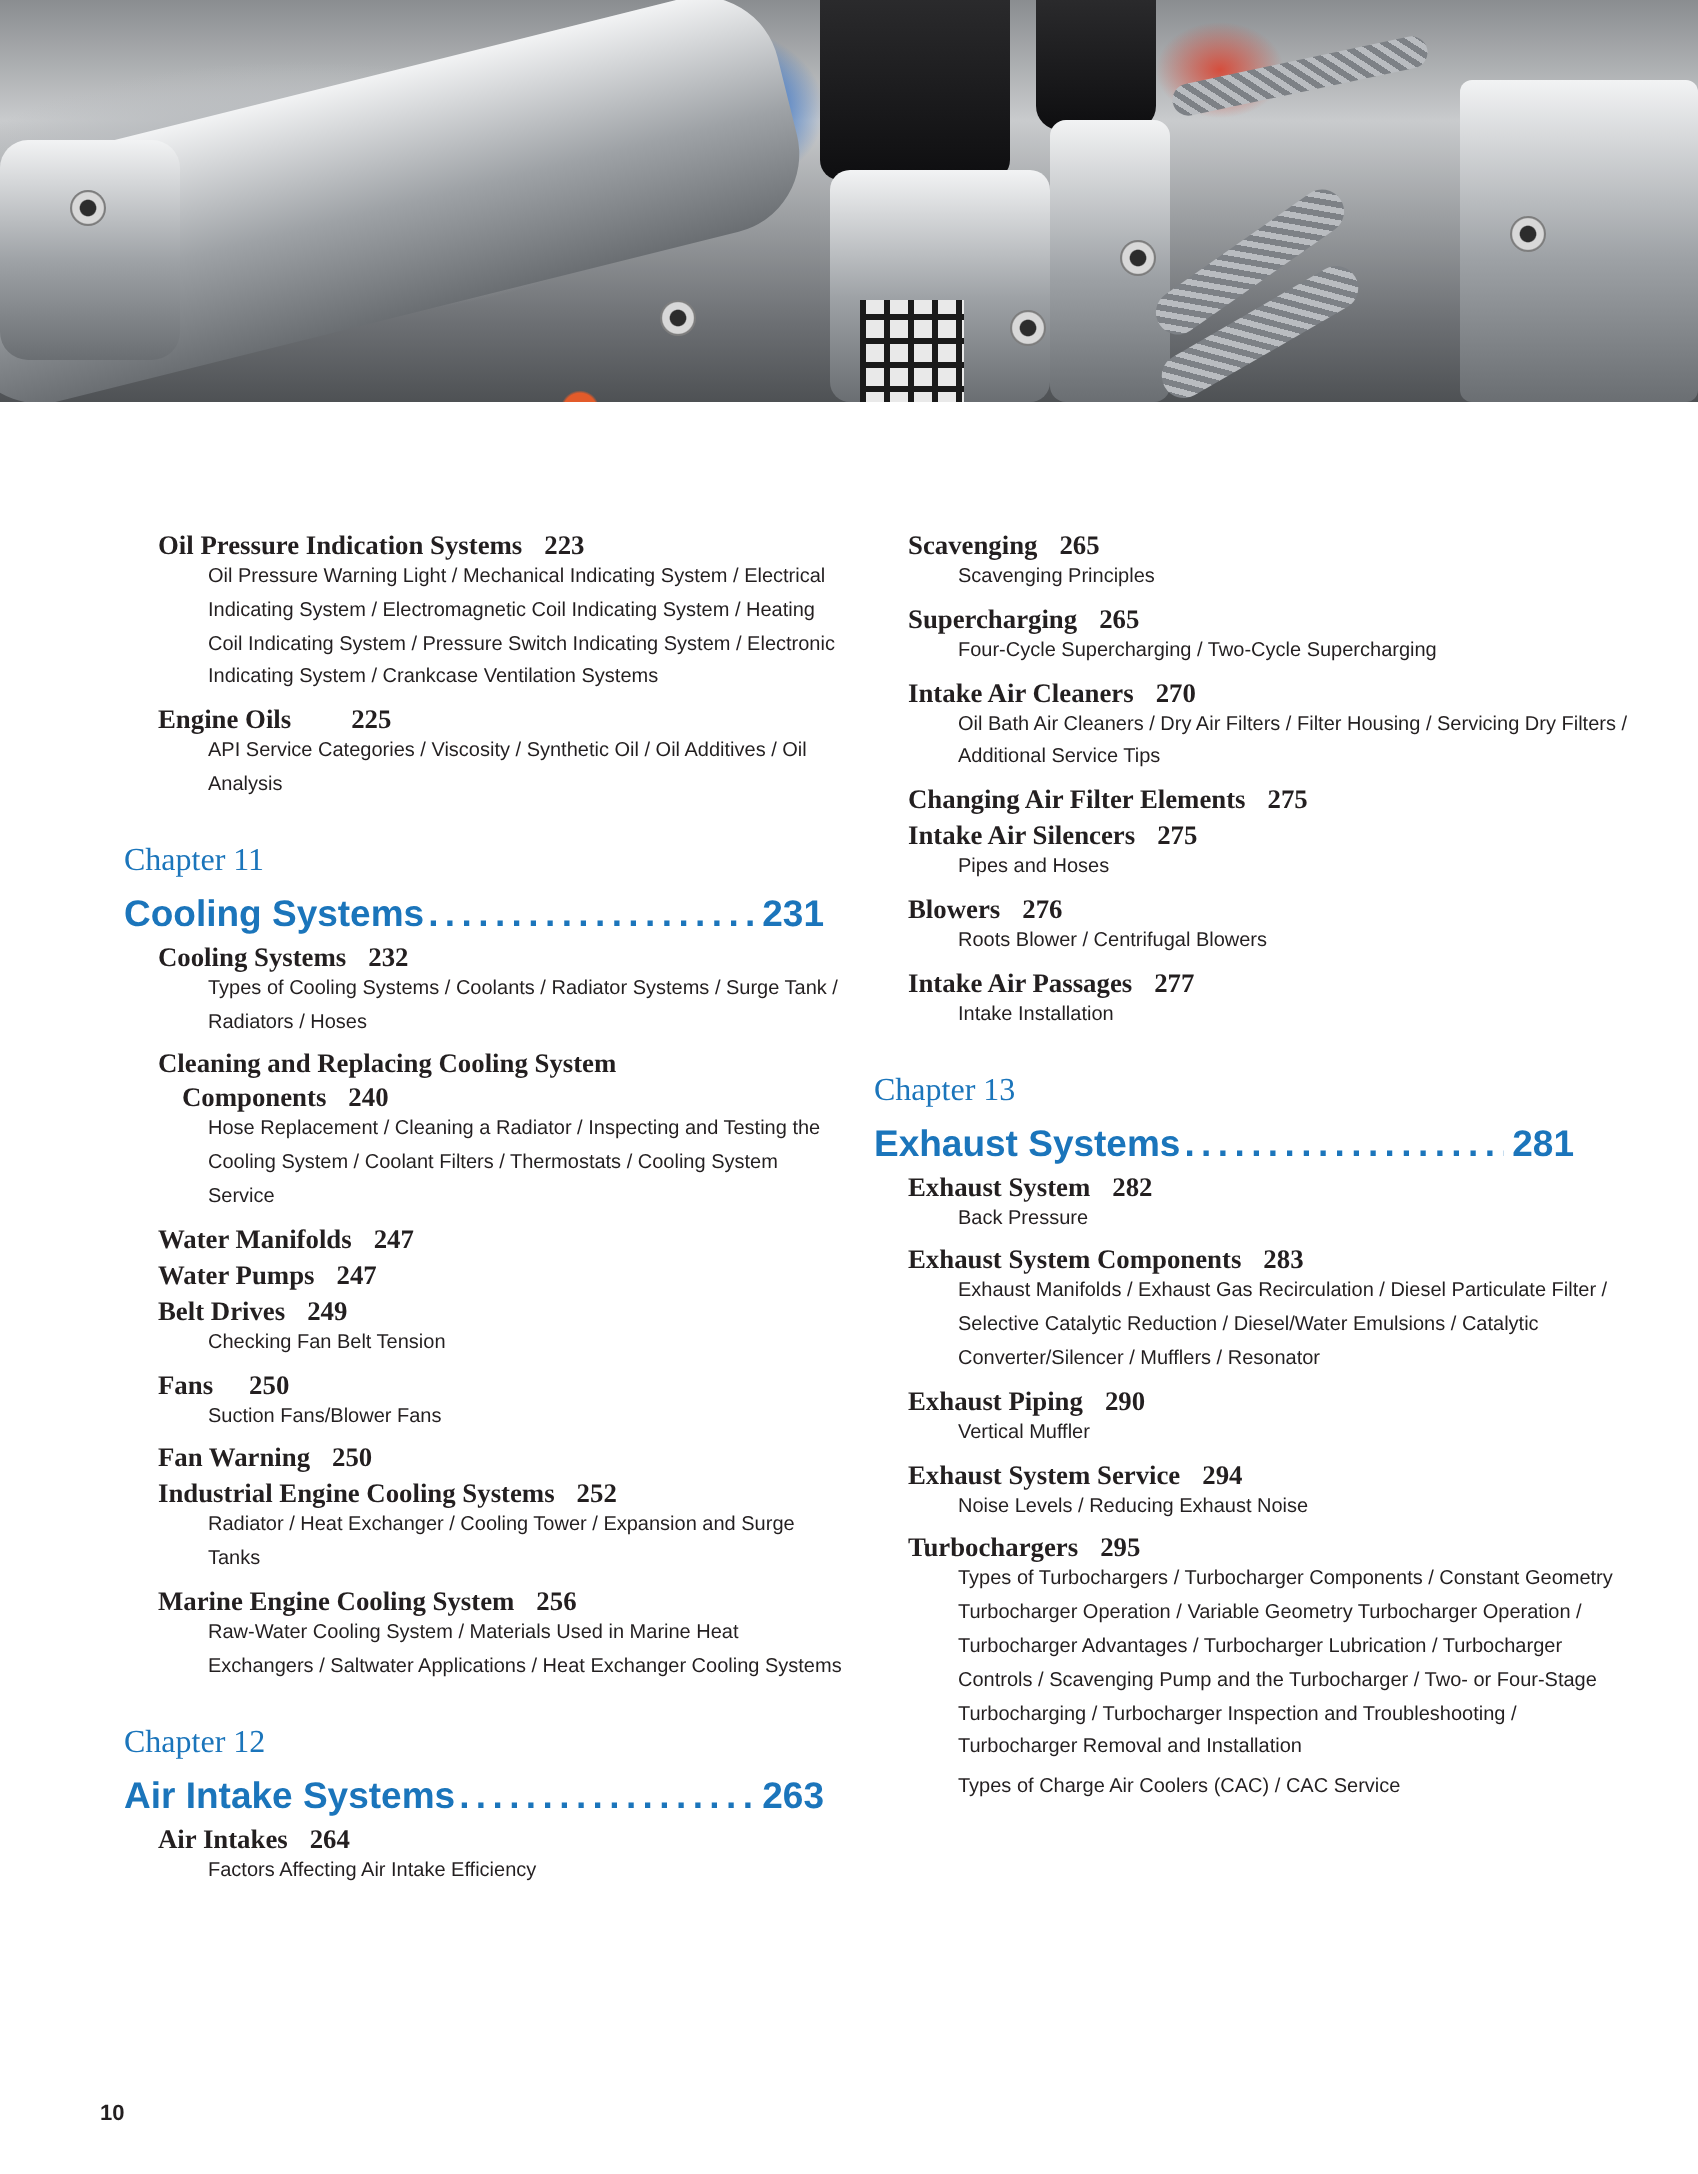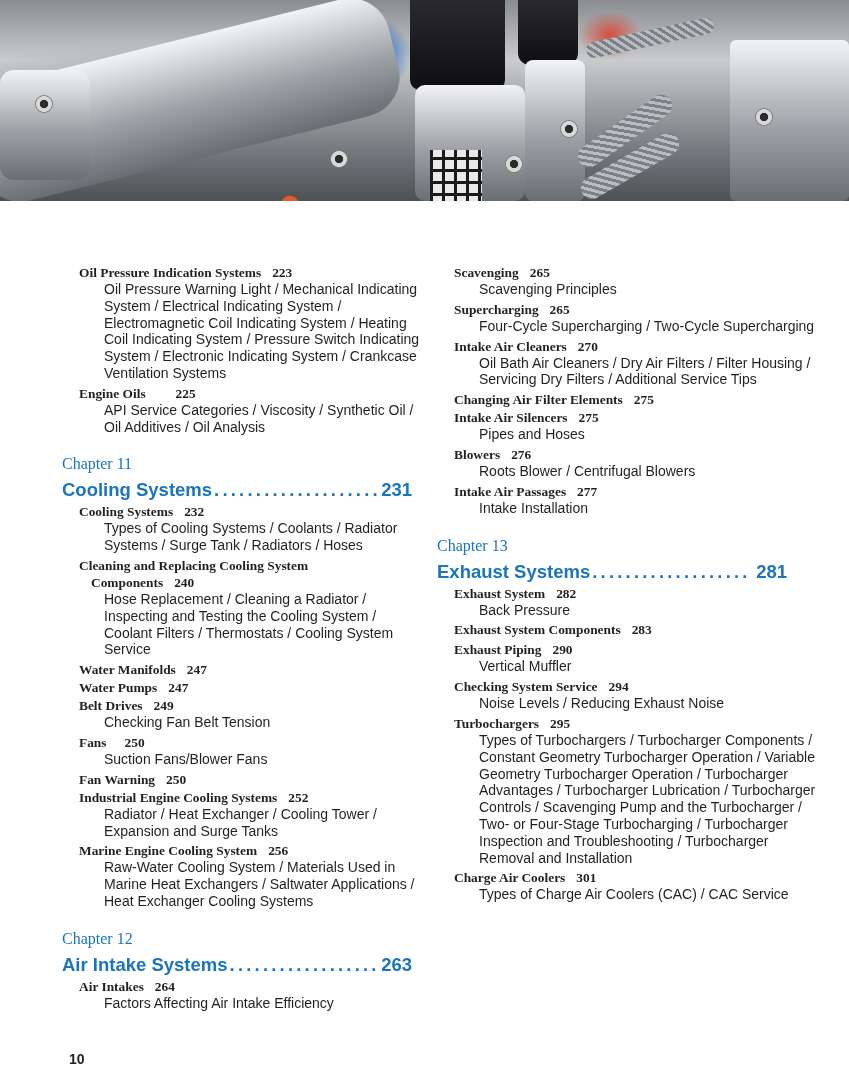--- a/index.html
+++ b/index.html
@@ -24,29 +24,29 @@
   .hero .bolt { position: absolute; width: 18px; height: 18px; border-radius: 50%; background: radial-gradient(circle,#2c2c2c 0 30%,#d8d8d8 35% 60%,#7d7d7d 65%); }
 
   .col { position: absolute; top: 222px; margin-top: 42px; }
   .col.left { left: 62px; width: 360px; }
   .col.right { left: 437px; width: 380px; }
 
   .sec { margin-bottom: 3px; }
   .sec-head { font-family: "Liberation Serif", "DejaVu Serif", serif; font-weight: bold; font-size: 13.4px; line-height: 17px; padding-left: 17px; color: #231f20; white-space: nowrap; }
   .sec-head .pg { margin-left: 11px; }
   .sec-head.cont { padding-left: 29px; }
-  .sec-desc { font-size: 14px; line-height: 16.8px; padding-left: 42px; color: #231f20; }
+  .sec-desc { font-size: 10px; line-height: 16.8px; padding-left: 42px; color: #231f20; }
 
   .chapter-label { font-family: "Liberation Serif", "DejaVu Serif", serif; font-weight: normal; font-size: 16px; color: #1b75bb; line-height: 20px; margin-top: 19px; }
   .chapter-title { font-family: "Liberation Sans", "DejaVu Sans", sans-serif; font-size: 18.5px; color: #1b75bb; line-height: 25px; margin-top: 3px; margin-bottom: 1px; display: flex; white-space: nowrap; width: 350px; }
   .chapter-title .ct-dots { flex: 1; overflow: hidden; letter-spacing: 3.2px; font-weight: bold; padding-left: 2px; }
   .chapter-title .ct-pg { font-weight: bold; padding-left: 4px; }
   .chapter-title .ct-text { font-weight: bold; }
 
-  .page-number { position: absolute; left: 69px; top: 1051px; font-family: "Liberation Sans", "DejaVu Sans", sans-serif; font-weight: bold; font-size: 14px; color: #231f20; }
+  .page-number { position: absolute; left: 50px; top: 1051px; font-family: "Liberation Sans", "DejaVu Sans", sans-serif; font-weight: bold; font-size: 11px; color: #231f20; }
 </style>
 </head>
 <body>
 
 <div class="hero">
   <div class="pipe" style="left:-30px;top:40px;width:430px;height:120px;transform:rotate(-14deg);"></div>
   <div class="pipe" style="left:0;top:70px;width:90px;height:110px;border-radius:14px;"></div>
   <div class="dark" style="left:410px;top:0;width:95px;height:90px;border-radius:0 0 10px 10px;"></div>
   <div class="dark" style="left:518px;top:0;width:60px;height:65px;border-radius:0 0 12px 12px;"></div>
   <div class="pipe" style="left:415px;top:85px;width:110px;height:116px;border-radius:10px;"></div>
@@ -167,32 +167,32 @@
     <span class="ct-text">Exhaust Systems</span>
     <span class="ct-dots">...........................................</span>
     <span class="ct-pg">281</span>
   </div>
   <div class="sec">
     <div class="sec-head"><span>Exhaust System</span><span class="pg">282</span></div>
     <div class="sec-desc">Back Pressure</div>
   </div>
   <div class="sec">
     <div class="sec-head"><span>Exhaust System Components</span><span class="pg">283</span></div>
+    <div class="sec-desc">Exhaust Manifolds / Exhaust Gas Recirculation / Diesel Particulate Filter / Selective Catalytic Reduction / Diesel/Water Emulsions / Catalytic Converter/Silencer / Mufflers / Resonator</div>
   </div>
   <div class="sec">
     <div class="sec-head"><span>Exhaust Piping</span><span class="pg">290</span></div>
     <div class="sec-desc">Vertical Muffler</div>
   </div>
   <div class="sec">
-    <div class="sec-head"><span>Checking System Service</span><span class="pg">294</span></div>
+    <div class="sec-head"><span>Exhaust System Service</span><span class="pg">294</span></div>
     <div class="sec-desc">Noise Levels / Reducing Exhaust Noise</div>
   </div>
   <div class="sec">
     <div class="sec-head"><span>Turbochargers</span><span class="pg">295</span></div>
     <div class="sec-desc">Types of Turbochargers / Turbocharger Components / Constant Geometry Turbocharger Operation / Variable Geometry Turbocharger Operation / Turbocharger Advantages / Turbocharger Lubrication / Turbocharger Controls / Scavenging Pump and the Turbocharger / Two- or Four-Stage Turbocharging / Turbocharger Inspection and Troubleshooting / Turbocharger Removal and Installation</div>
   </div>
   <div class="sec">
-    <div class="sec-head"><span>Charge Air Coolers</span><span class="pg">301</span></div>
     <div class="sec-desc">Types of Charge Air Coolers (CAC) / CAC Service</div>
   </div>
 </div>
 
 <div class="page-number">10</div>
 
 </body></html>

